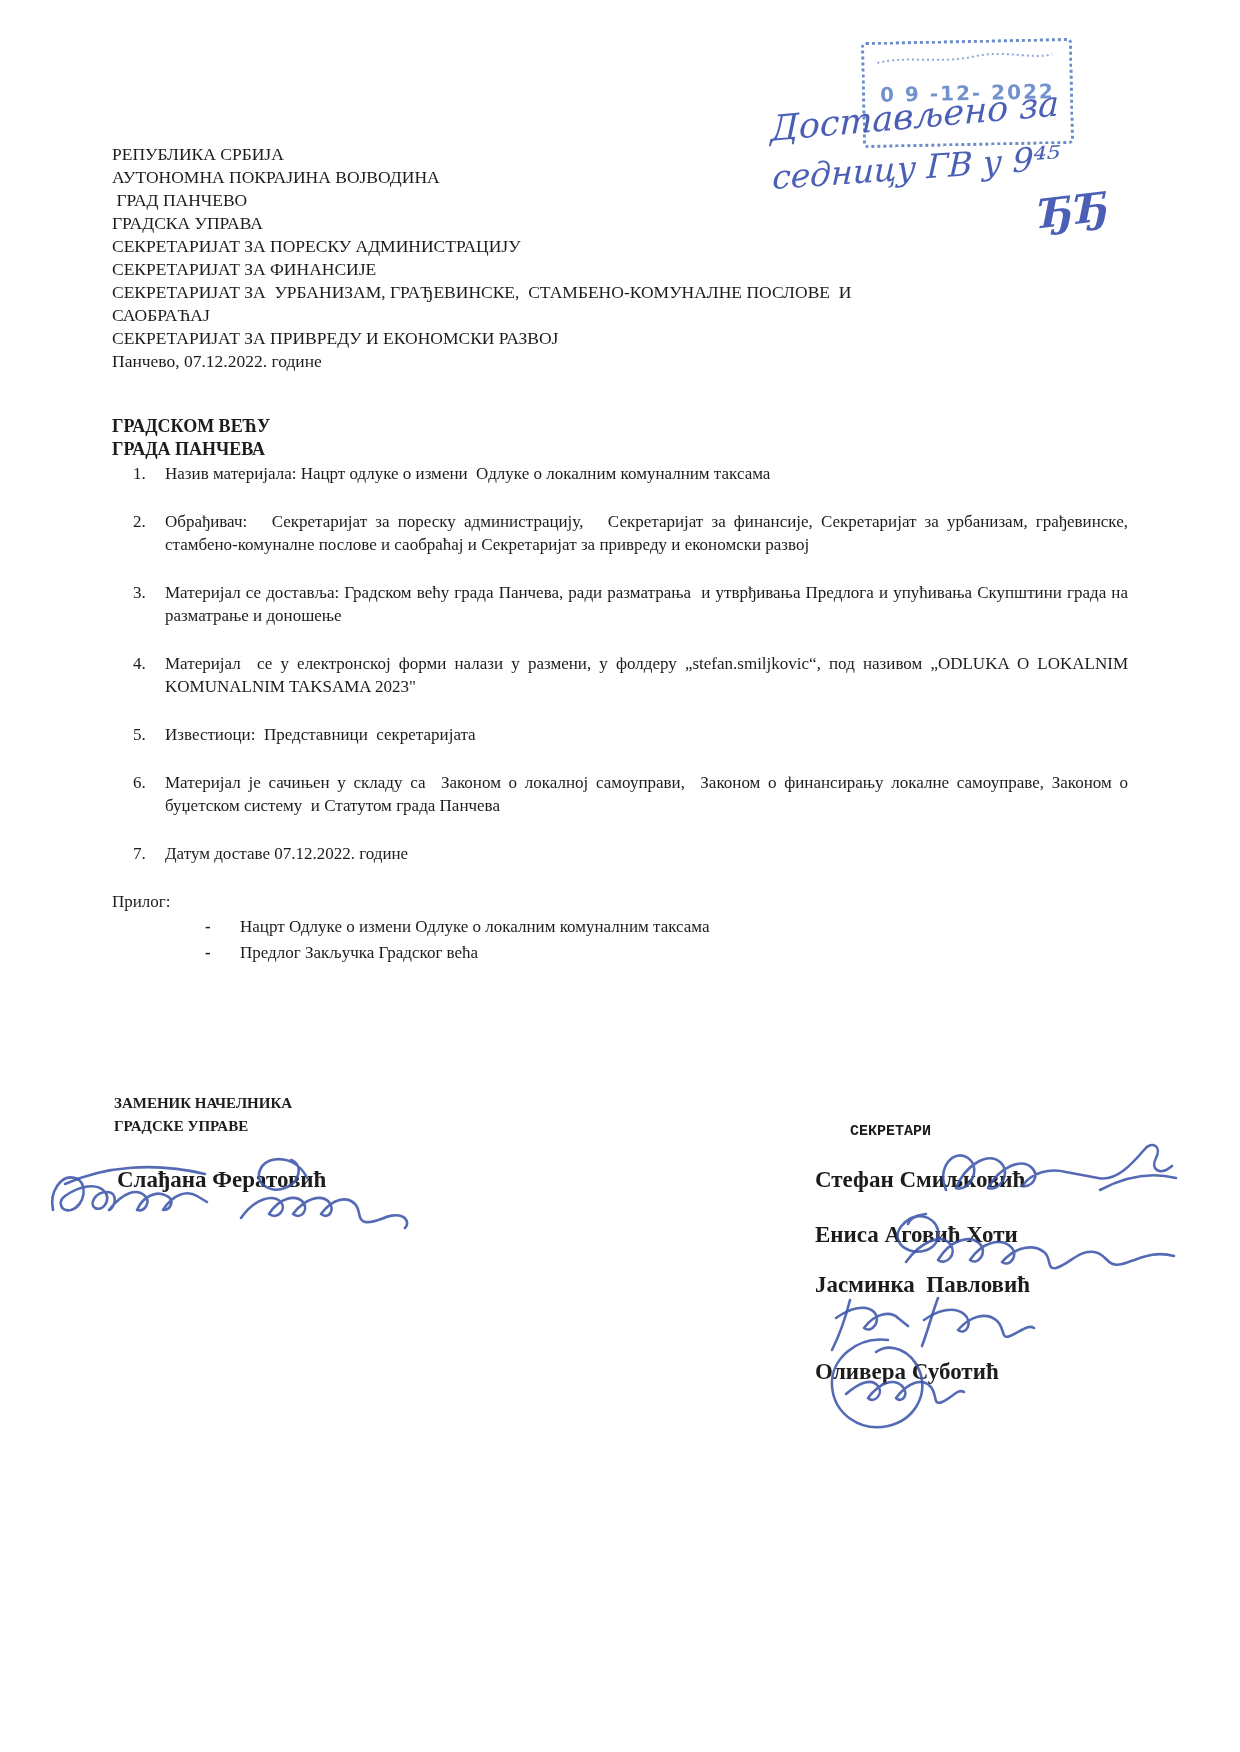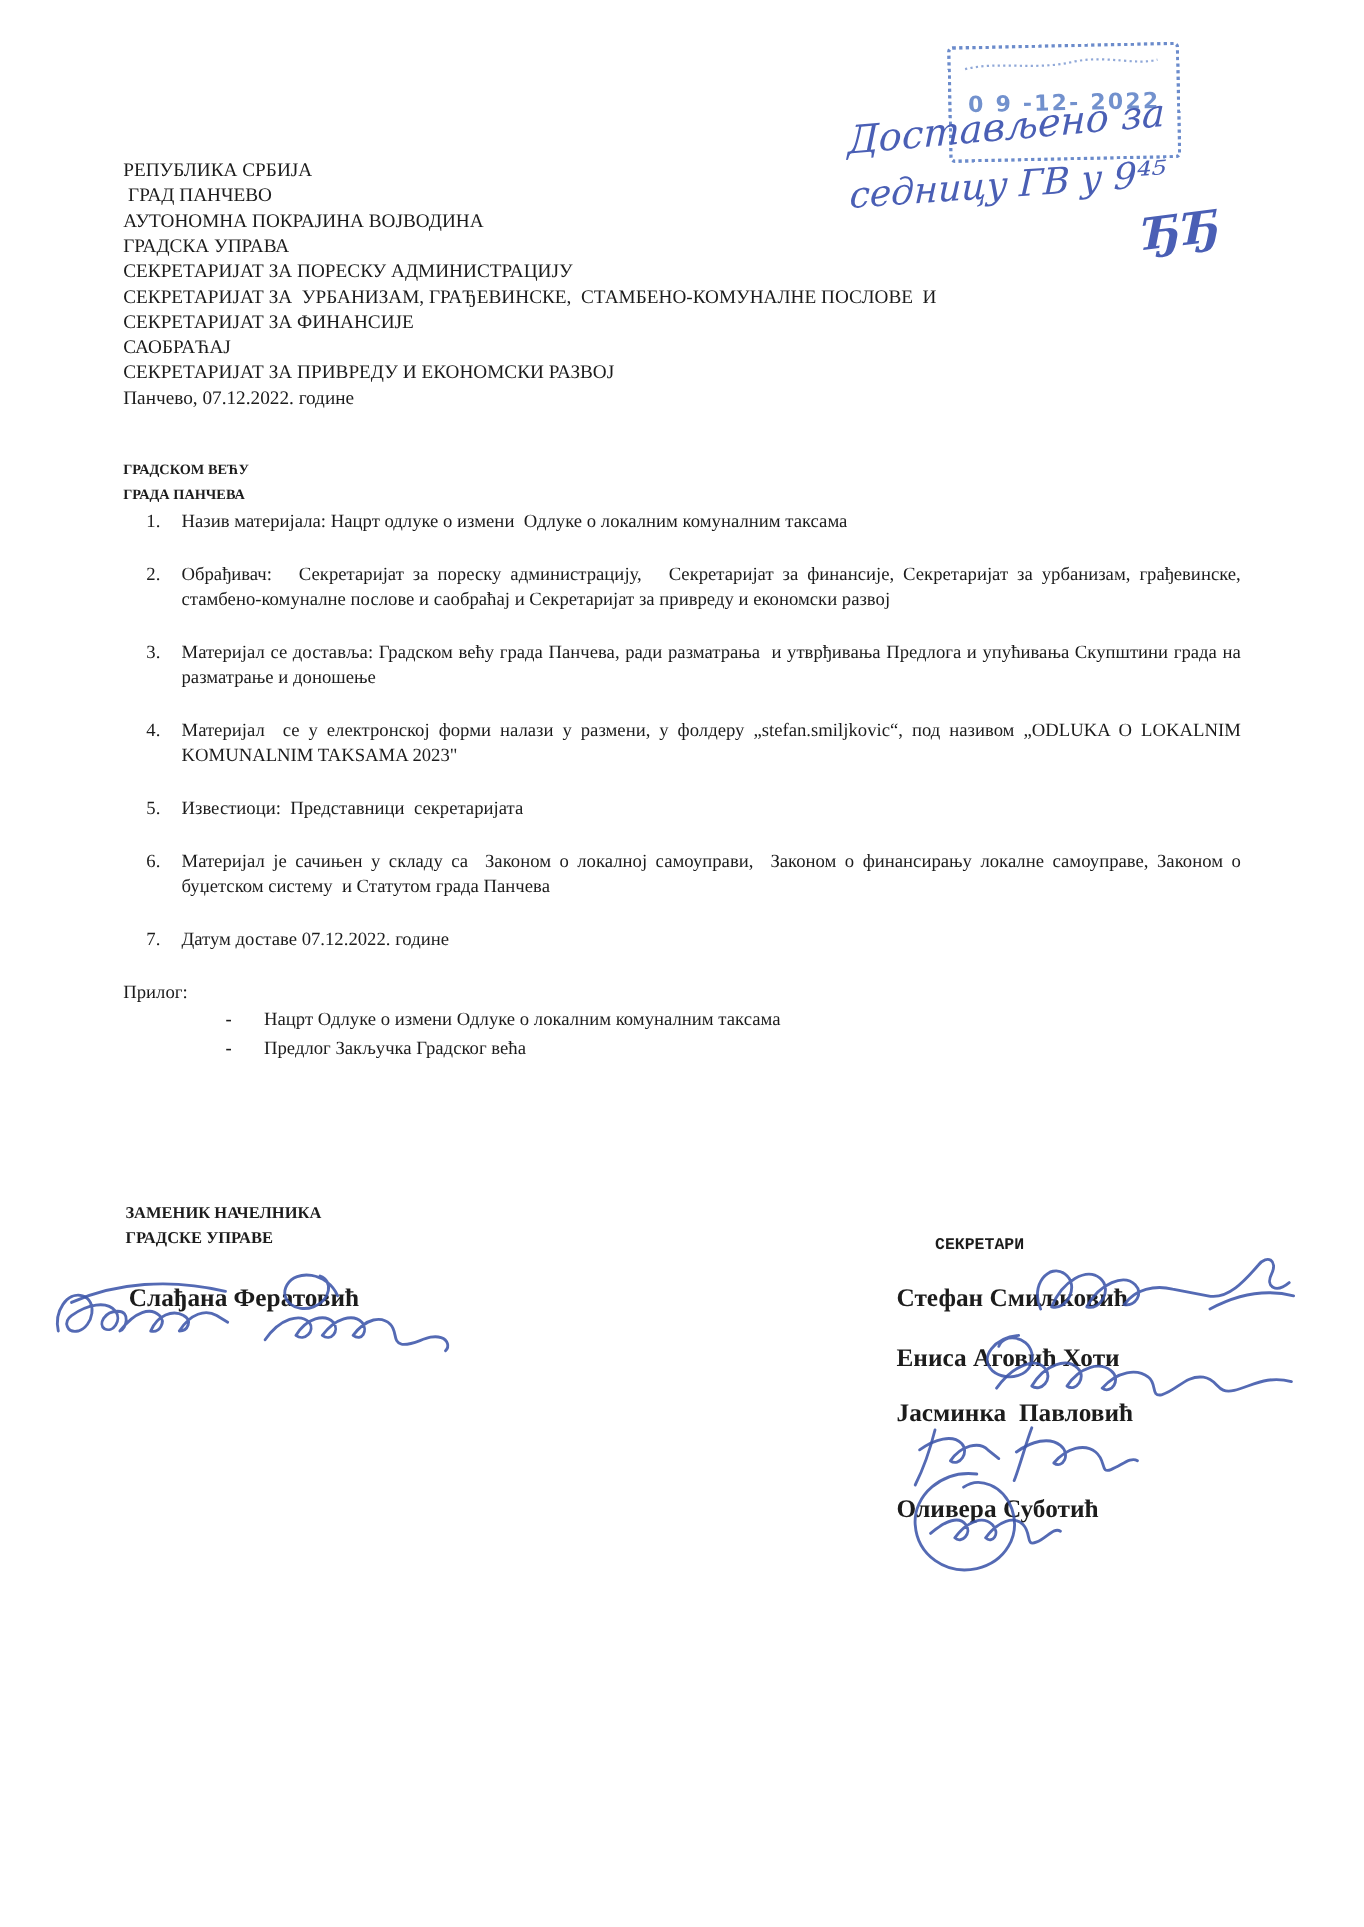--- a/index.html
+++ b/index.html
@@ -17,21 +17,21 @@
     color:var(--text-color);
     font-family:"Liberation Serif","DejaVu Serif",serif;
     overflow:hidden;
     box-sizing:border-box;
     padding:143px 112px 0 112px;
   }
   .hdr-line{
     font-weight:normal;font-size:17.5px;line-height:23px;white-space:pre-wrap;
   }
   .addressee{margin-top:42px;}
-  .addressee div{font-weight:bold;font-size:13px;line-height:23px;}
+  .addressee div{font-weight:bold;font-size:18px;line-height:23px;}
   .list{margin-top:1px;}
   .item{display:flex;margin-bottom:25px;}
   .item-num{width:53px;box-sizing:border-box;padding-left:21px;flex:0 0 53px;
     font-size:17px;line-height:23px;}
   .item-text{flex:1;font-size:17px;line-height:23px;text-align:justify;white-space:pre-wrap;}
   .attachments{margin-top:17px;}
   .att-label{font-size:17px;line-height:23px;}
   .att-row{display:flex;margin-top:2px;}
   .att-dash{width:35px;margin-left:93px;flex:0 0 35px;font-weight:bold;font-size:17px;line-height:24px;}
   .att-text{font-weight:normal;font-size:17px;line-height:24px;white-space:pre-wrap;}
@@ -67,26 +67,26 @@
   .hand-2{left:772px;top:148px;font-size:33px;transform:rotate(-4deg) skewX(-6deg);}
   .hand-initials{left:1038px;top:186px;font-size:40px;font-weight:bold;transform:rotate(-7deg) skewX(-8deg);}
 </style>
 </head>
 <body>
 
 <div class="page">
 
   <div>
     <div class="hdr-line">РЕПУБЛИКА СРБИЈА</div>
+    <div class="hdr-line">АУТОНОМНА ПОКРАЈИНА ВОЈВОДИНА</div>
     <div class="hdr-line"> ГРАД ПАНЧЕВО</div>
-    <div class="hdr-line">АУТОНОМНА ПОКРАЈИНА ВОЈВОДИНА</div>
     <div class="hdr-line">ГРАДСКА УПРАВА</div>
     <div class="hdr-line">СЕКРЕТАРИЈАТ ЗА ПОРЕСКУ АДМИНИСТРАЦИЈУ</div>
+    <div class="hdr-line">СЕКРЕТАРИЈАТ ЗА ФИНАНСИЈЕ</div>
     <div class="hdr-line">СЕКРЕТАРИЈАТ ЗА  УРБАНИЗАМ, ГРАЂЕВИНСКЕ,  СТАМБЕНО-КОМУНАЛНЕ ПОСЛОВЕ  И</div>
-    <div class="hdr-line">СЕКРЕТАРИЈАТ ЗА ФИНАНСИЈЕ</div>
     <div class="hdr-line">САОБРАЋАЈ</div>
     <div class="hdr-line">СЕКРЕТАРИЈАТ ЗА ПРИВРЕДУ И ЕКОНОМСКИ РАЗВОЈ</div>
     <div class="hdr-line">Панчево, 07.12.2022. године</div>
   </div>
 
   <div class="addressee">
     <div>ГРАДСКОМ ВЕЋУ</div>
     <div>ГРАДА ПАНЧЕВА</div>
   </div>
 

